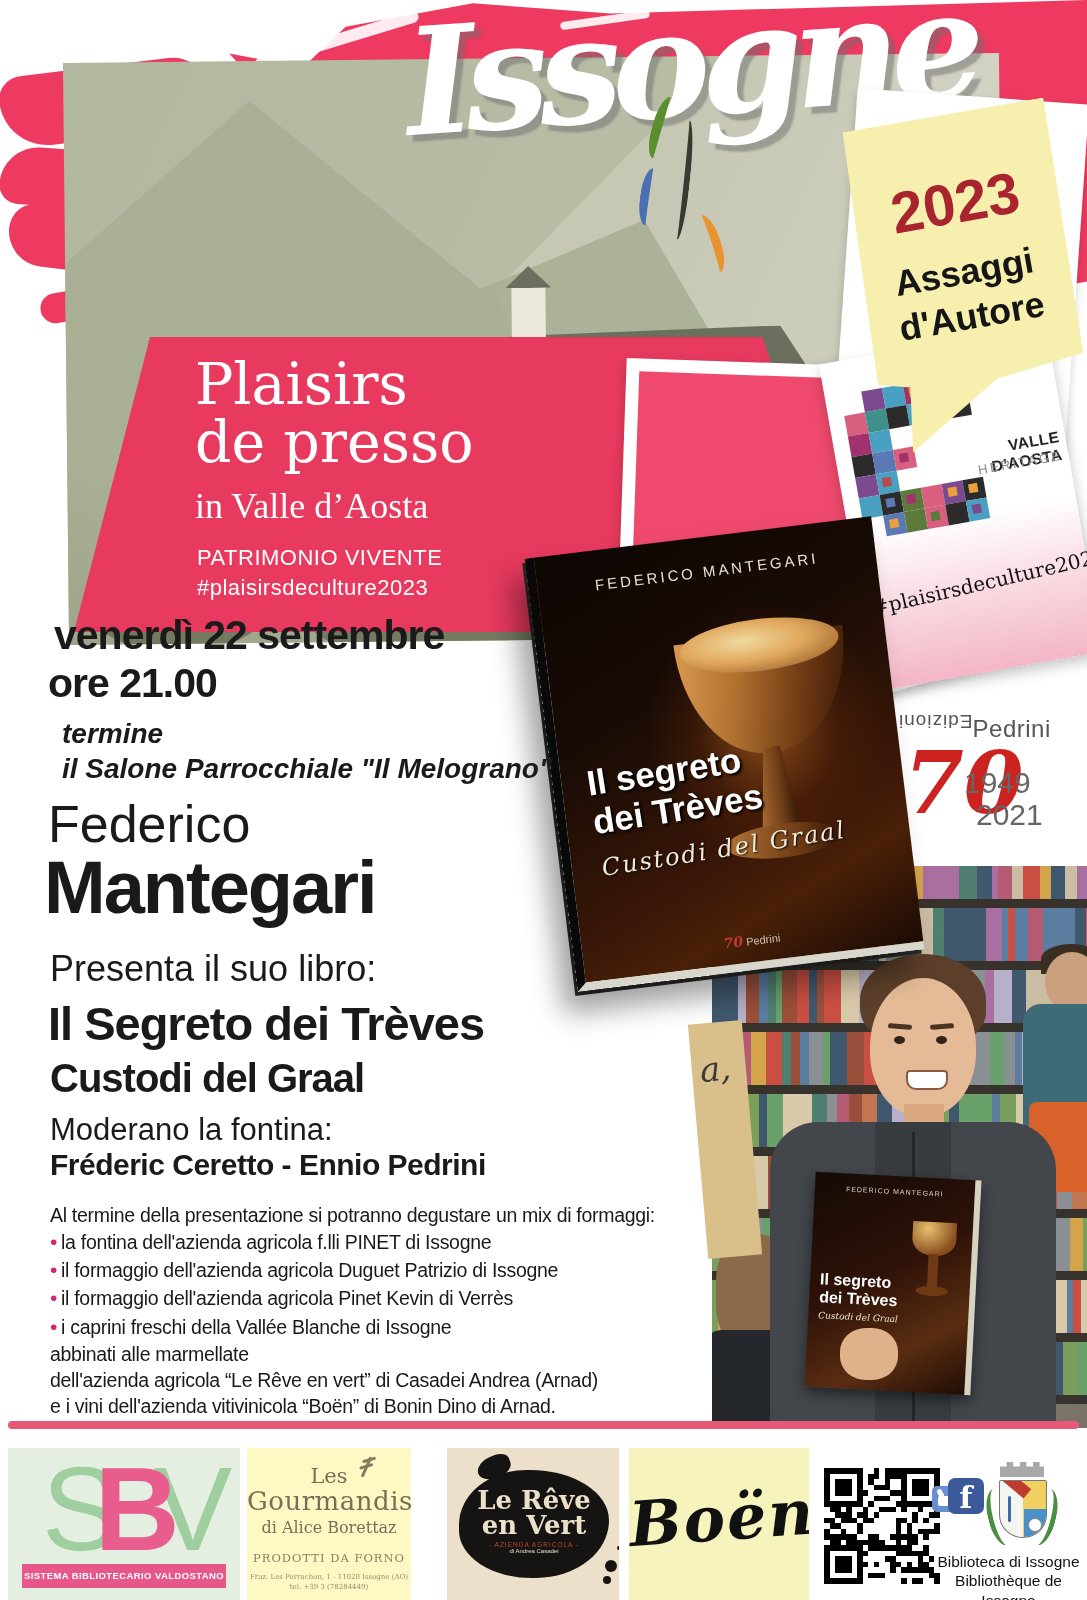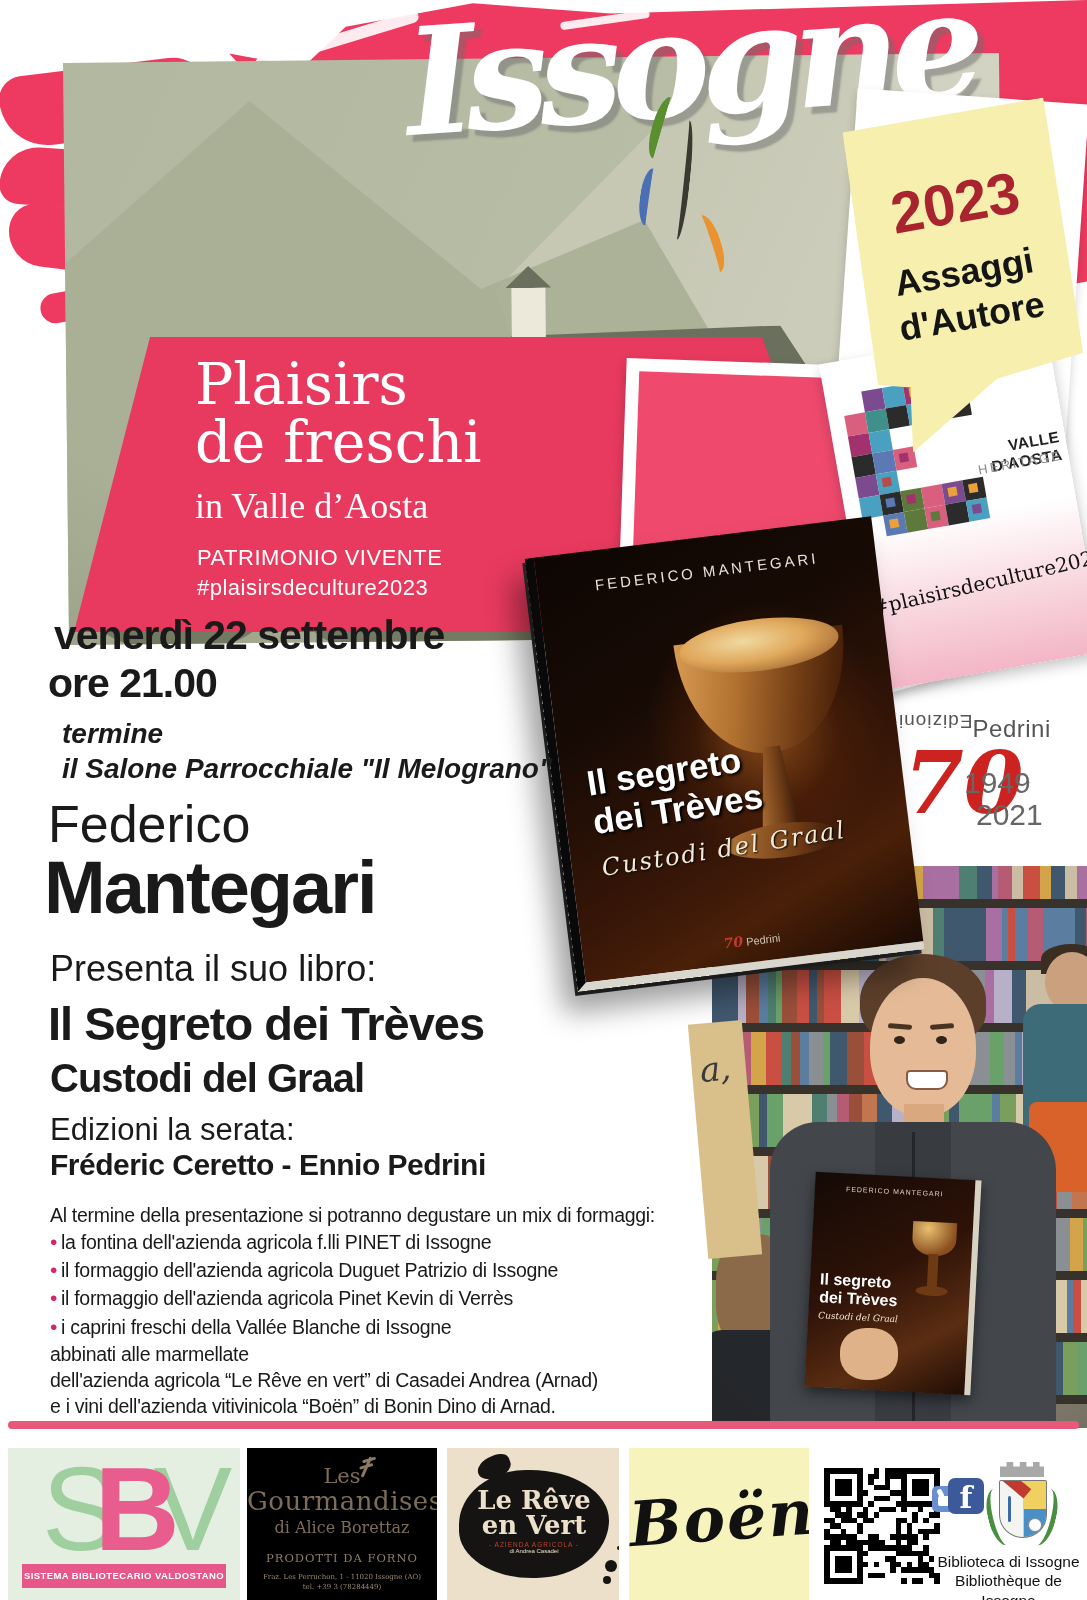--- a/index.html
+++ b/index.html
@@ -153,21 +153,21 @@
   .tasting div{margin:0;}
 
   
   .pinkline{left:8px;top:1421px;width:1071px;height:8px;background:#e75978;border-radius:4px;z-index:8;}
   .fcard{position:absolute;top:1448px;height:152px;z-index:8;overflow:hidden;}
   .sbv{left:8px;width:232px;background:#e4efe2;text-align:center;}
   .sbv .letters{margin-top:2px;font-size:118px;line-height:1;letter-spacing:-26px;color:#9fcf9f;}
   .sbv .letters .b{color:#e85c8e;font-weight:bold;position:relative;z-index:2;}
   .sbv .ribbon{position:absolute;left:14px;bottom:12px;width:204px;height:24px;background:#e8578a;color:#fff;
                font-size:9.5px;letter-spacing:.4px;line-height:24px;font-weight:bold;}
-  .gourm{left:247px;width:190px;background:#000000;text-align:center;color:#7d6d58;font-family:"DejaVu Serif",serif;}
+  .gourm{left:247px;width:164px;background:#fef9c3;text-align:center;color:#7d6d58;font-family:"DejaVu Serif",serif;}
   .gourm .wheat{margin-top:8px;height:22px;position:relative;}
   .gourm .wheat i{position:absolute;left:118px;top:0;width:3px;height:22px;background:#8a7a62;transform:rotate(24deg);border-radius:2px;}
   .gourm .wheat i:before{content:"";position:absolute;left:-6px;top:2px;width:14px;height:3px;background:#8a7a62;border-radius:2px;transform:rotate(-40deg);}
   .gourm .wheat i:after{content:"";position:absolute;left:-6px;top:9px;width:14px;height:3px;background:#8a7a62;border-radius:2px;transform:rotate(-40deg);}
   .gourm .l1{font-size:21px;margin-top:-14px;}
   .gourm .l2{font-size:26px;margin-top:-2px;letter-spacing:.5px;}
   .gourm .l3{font-size:16px;margin-top:2px;}
   .gourm .l4{font-size:11.5px;letter-spacing:1px;margin-top:14px;color:#8d7d66;}
   .gourm .l5{font-size:7px;margin-top:8px;color:#9a8a72;}
   .gourm .l6{font-size:7px;margin-top:2px;color:#9a8a72;}
@@ -257,21 +257,21 @@
   <div class="abs issogne">Issogne</div>
   <div class="abs leafstroke" style="left:652px;top:96px;width:10px;height:64px;border-left:10px solid #5a8f2f;transform:rotate(16deg);"></div>
   <div class="abs leafstroke" style="left:640px;top:168px;width:10px;height:58px;border-left:9px solid #4a6fb3;transform:rotate(8deg);"></div>
   <div class="abs leafstroke" style="left:700px;top:214px;width:12px;height:60px;border-right:9px solid #e8932f;transform:rotate(-18deg);"></div>
   <div class="abs leafstroke" style="left:676px;top:120px;width:8px;height:120px;border-right:6px solid #3a3a30;transform:rotate(6deg);"></div>
 
   <div class="abs wcard" style="left:845px;top:96px;width:232px;height:356px;transform:rotate(4deg);"></div>
   <div class="abs wcard" style="left:828px;top:420px;width:250px;height:250px;transform:rotate(-16deg);"></div>
 
   <div class="abs banner">
-    <div class="t1"><span>Plaisirs</span><br><span>de freschi</span></div>
+    <div class="t1"><span>Plaisirs</span><br><span>de presso</span></div>
     <div class="t2">in Valle d’Aosta</div>
     <div class="t3"><span>PATRIMONIO VIVENTE</span><br><span>#plaisirsdeculture2023</span></div>
   </div>
 
   <div class="abs polaroid">
       <div class="inner"></div>
     </div>
 
   <div class="abs heritage">
     <div class="mosaic" id="mosaic">
@@ -426,21 +426,21 @@
 
   <div class="abs blk date">venerdì 22 settembre</div>
   <div class="abs blk time">ore 21.00</div>
   <div class="abs blk presso">termine</div>
   <div class="abs blk salone">il Salone Parrocchiale "Il Melograno"</div>
   <div class="abs blk fname">Federico</div>
   <div class="abs blk lname">Mantegari</div>
   <div class="abs blk presenta">Presenta il suo libro:</div>
   <div class="abs blk btitle">Il Segreto dei Trèves</div>
   <div class="abs blk bsub">Custodi del Graal</div>
-  <div class="abs blk moder">Edizioni la serata:</div>
+  <div class="abs blk moder">Moderano la fontina:</div>
   <div class="abs blk modnames">Fréderic Ceretto - Ennio Pedrini</div>
 
   <div class="abs tasting">
     <div>Al termine della presentazione si potranno degustare un mix di formaggi:</div>
     <div><span class="bullet">•</span><span>la fontina  dell'azienda agricola f.lli PINET di Issogne</span></div>
     <div><span class="bullet">•</span><span>il formaggio dell'azienda agricola Duguet Patrizio di Issogne</span></div>
     <div><span class="bullet">•</span><span>il formaggio dell'azienda agricola Pinet Kevin di Verrès</span></div>
     <div><span class="bullet">•</span><span>i caprini freschi della Vallée Blanche di Issogne</span></div>
     <div>abbinati alle marmellate</div>
     <div>dell'azienda agricola “Le Rêve en vert” di Casadei Andrea (Arnad)</div>

